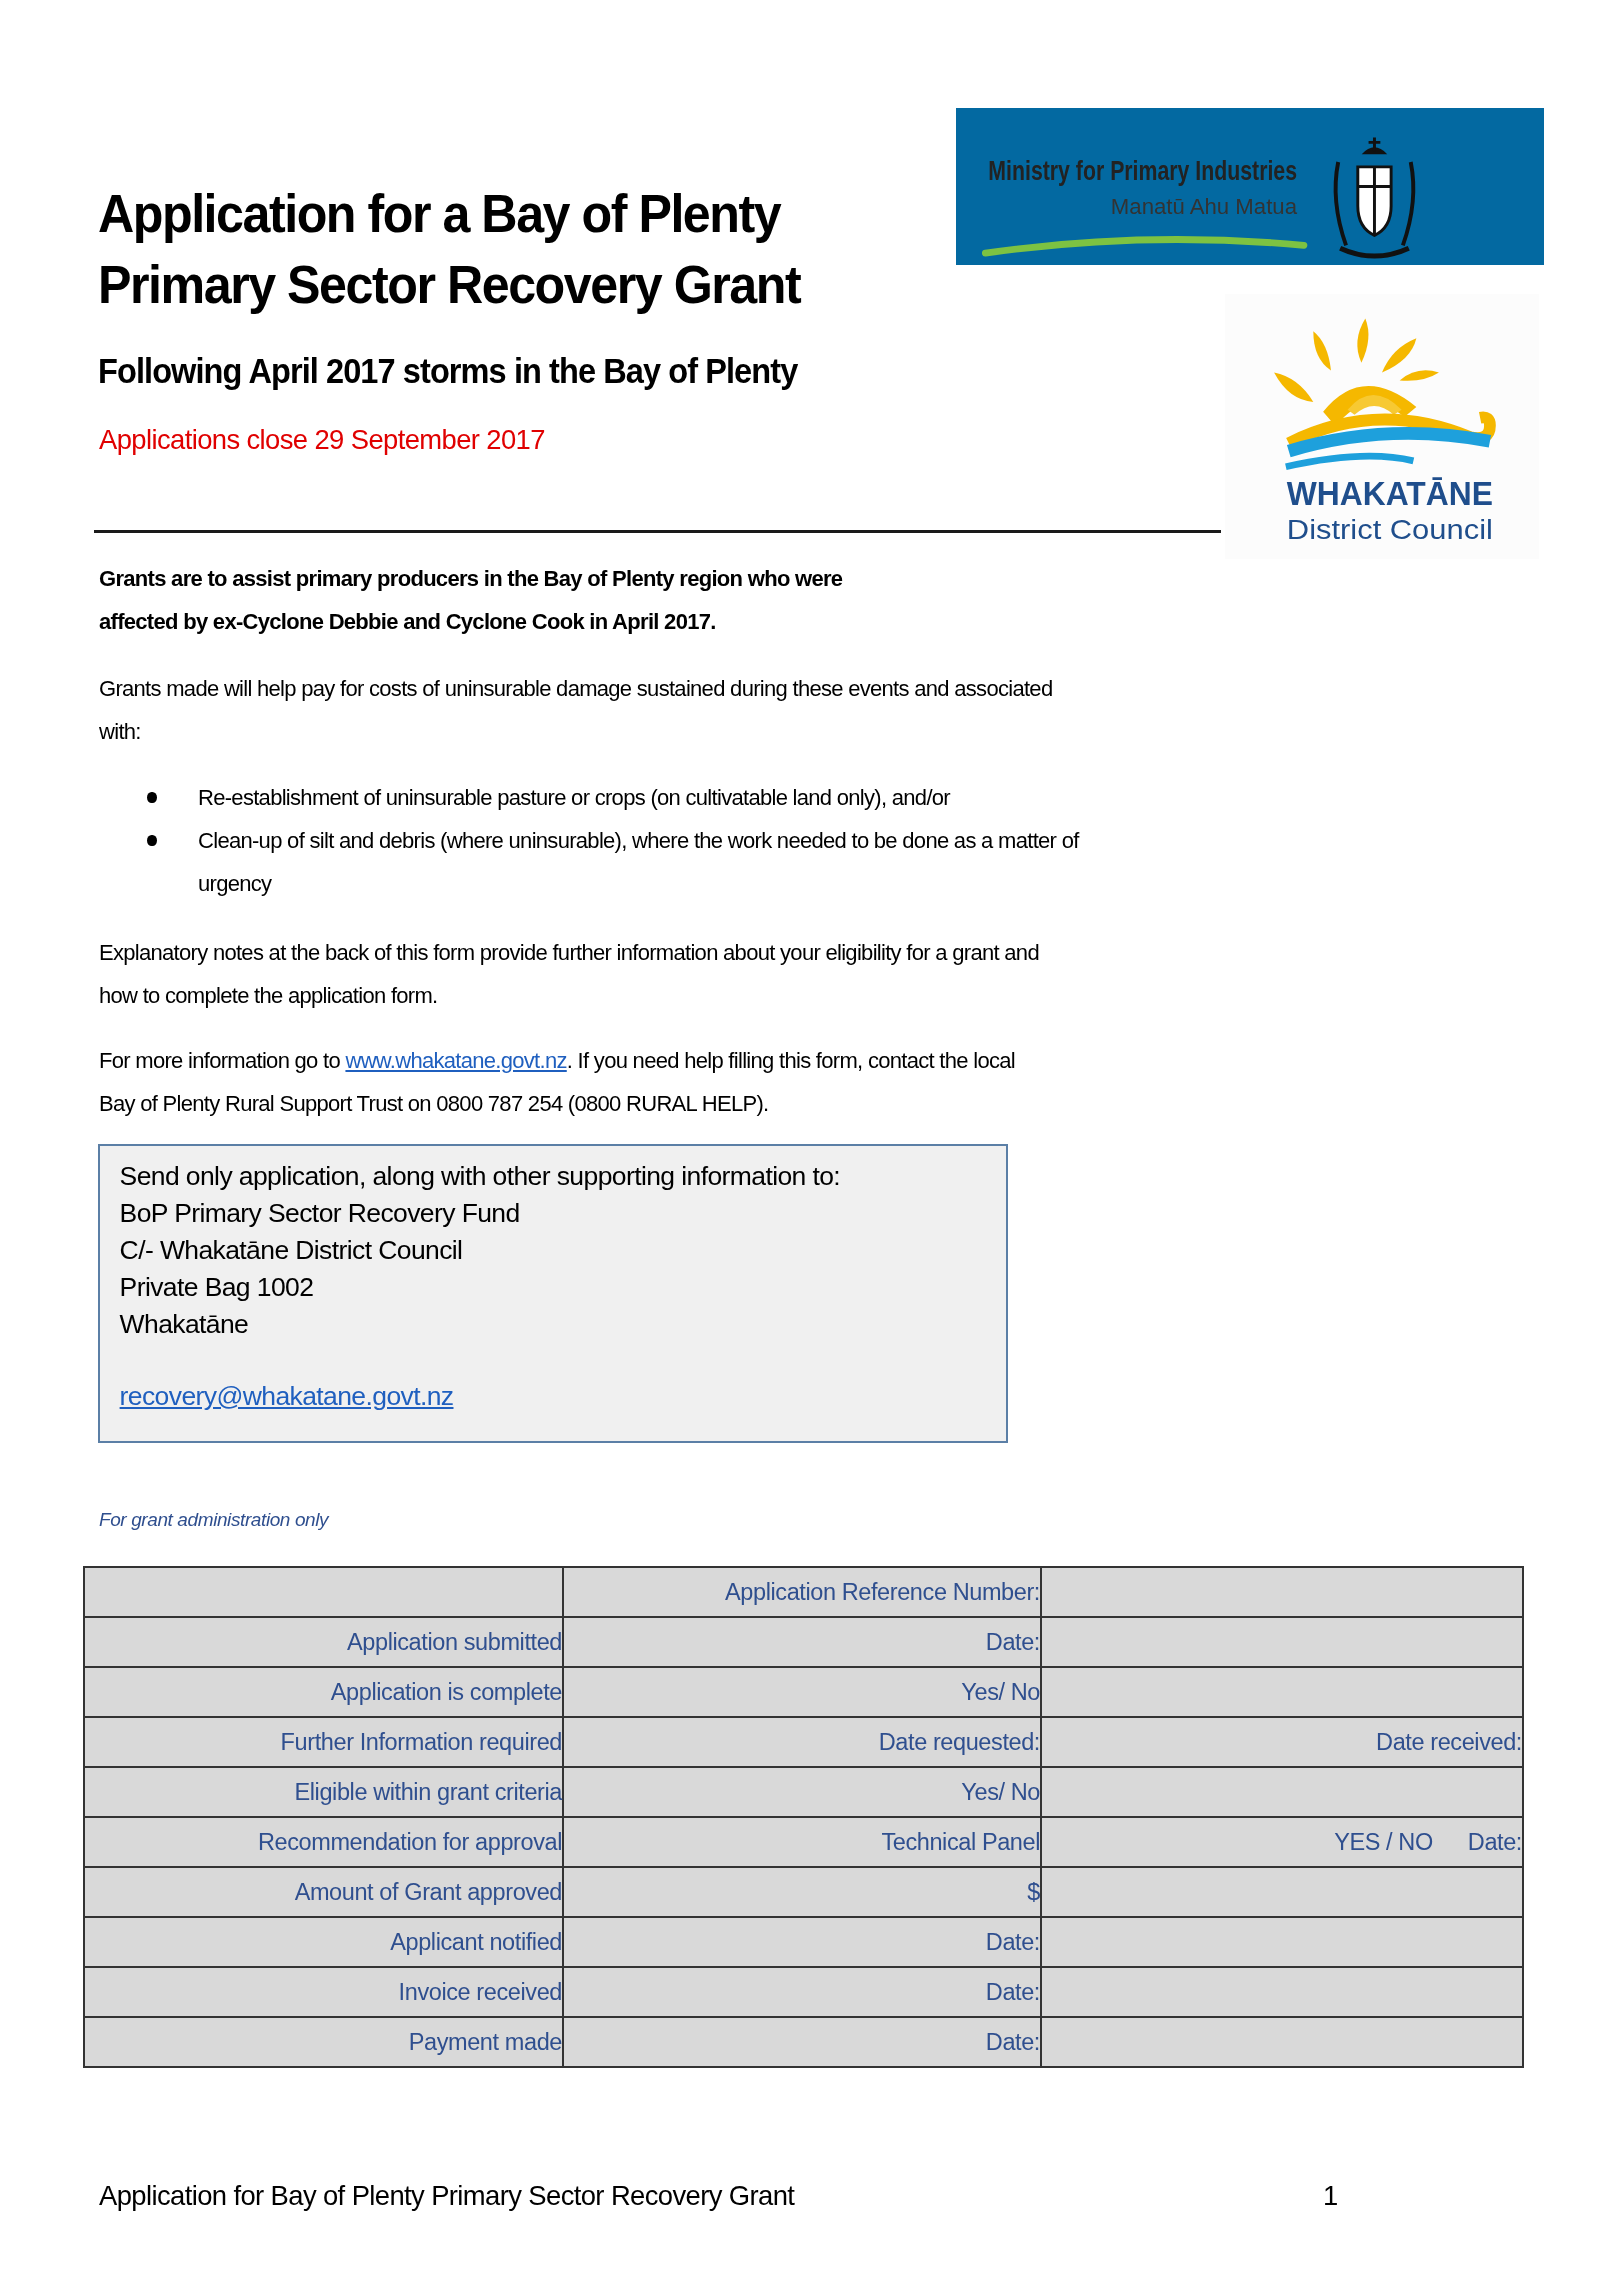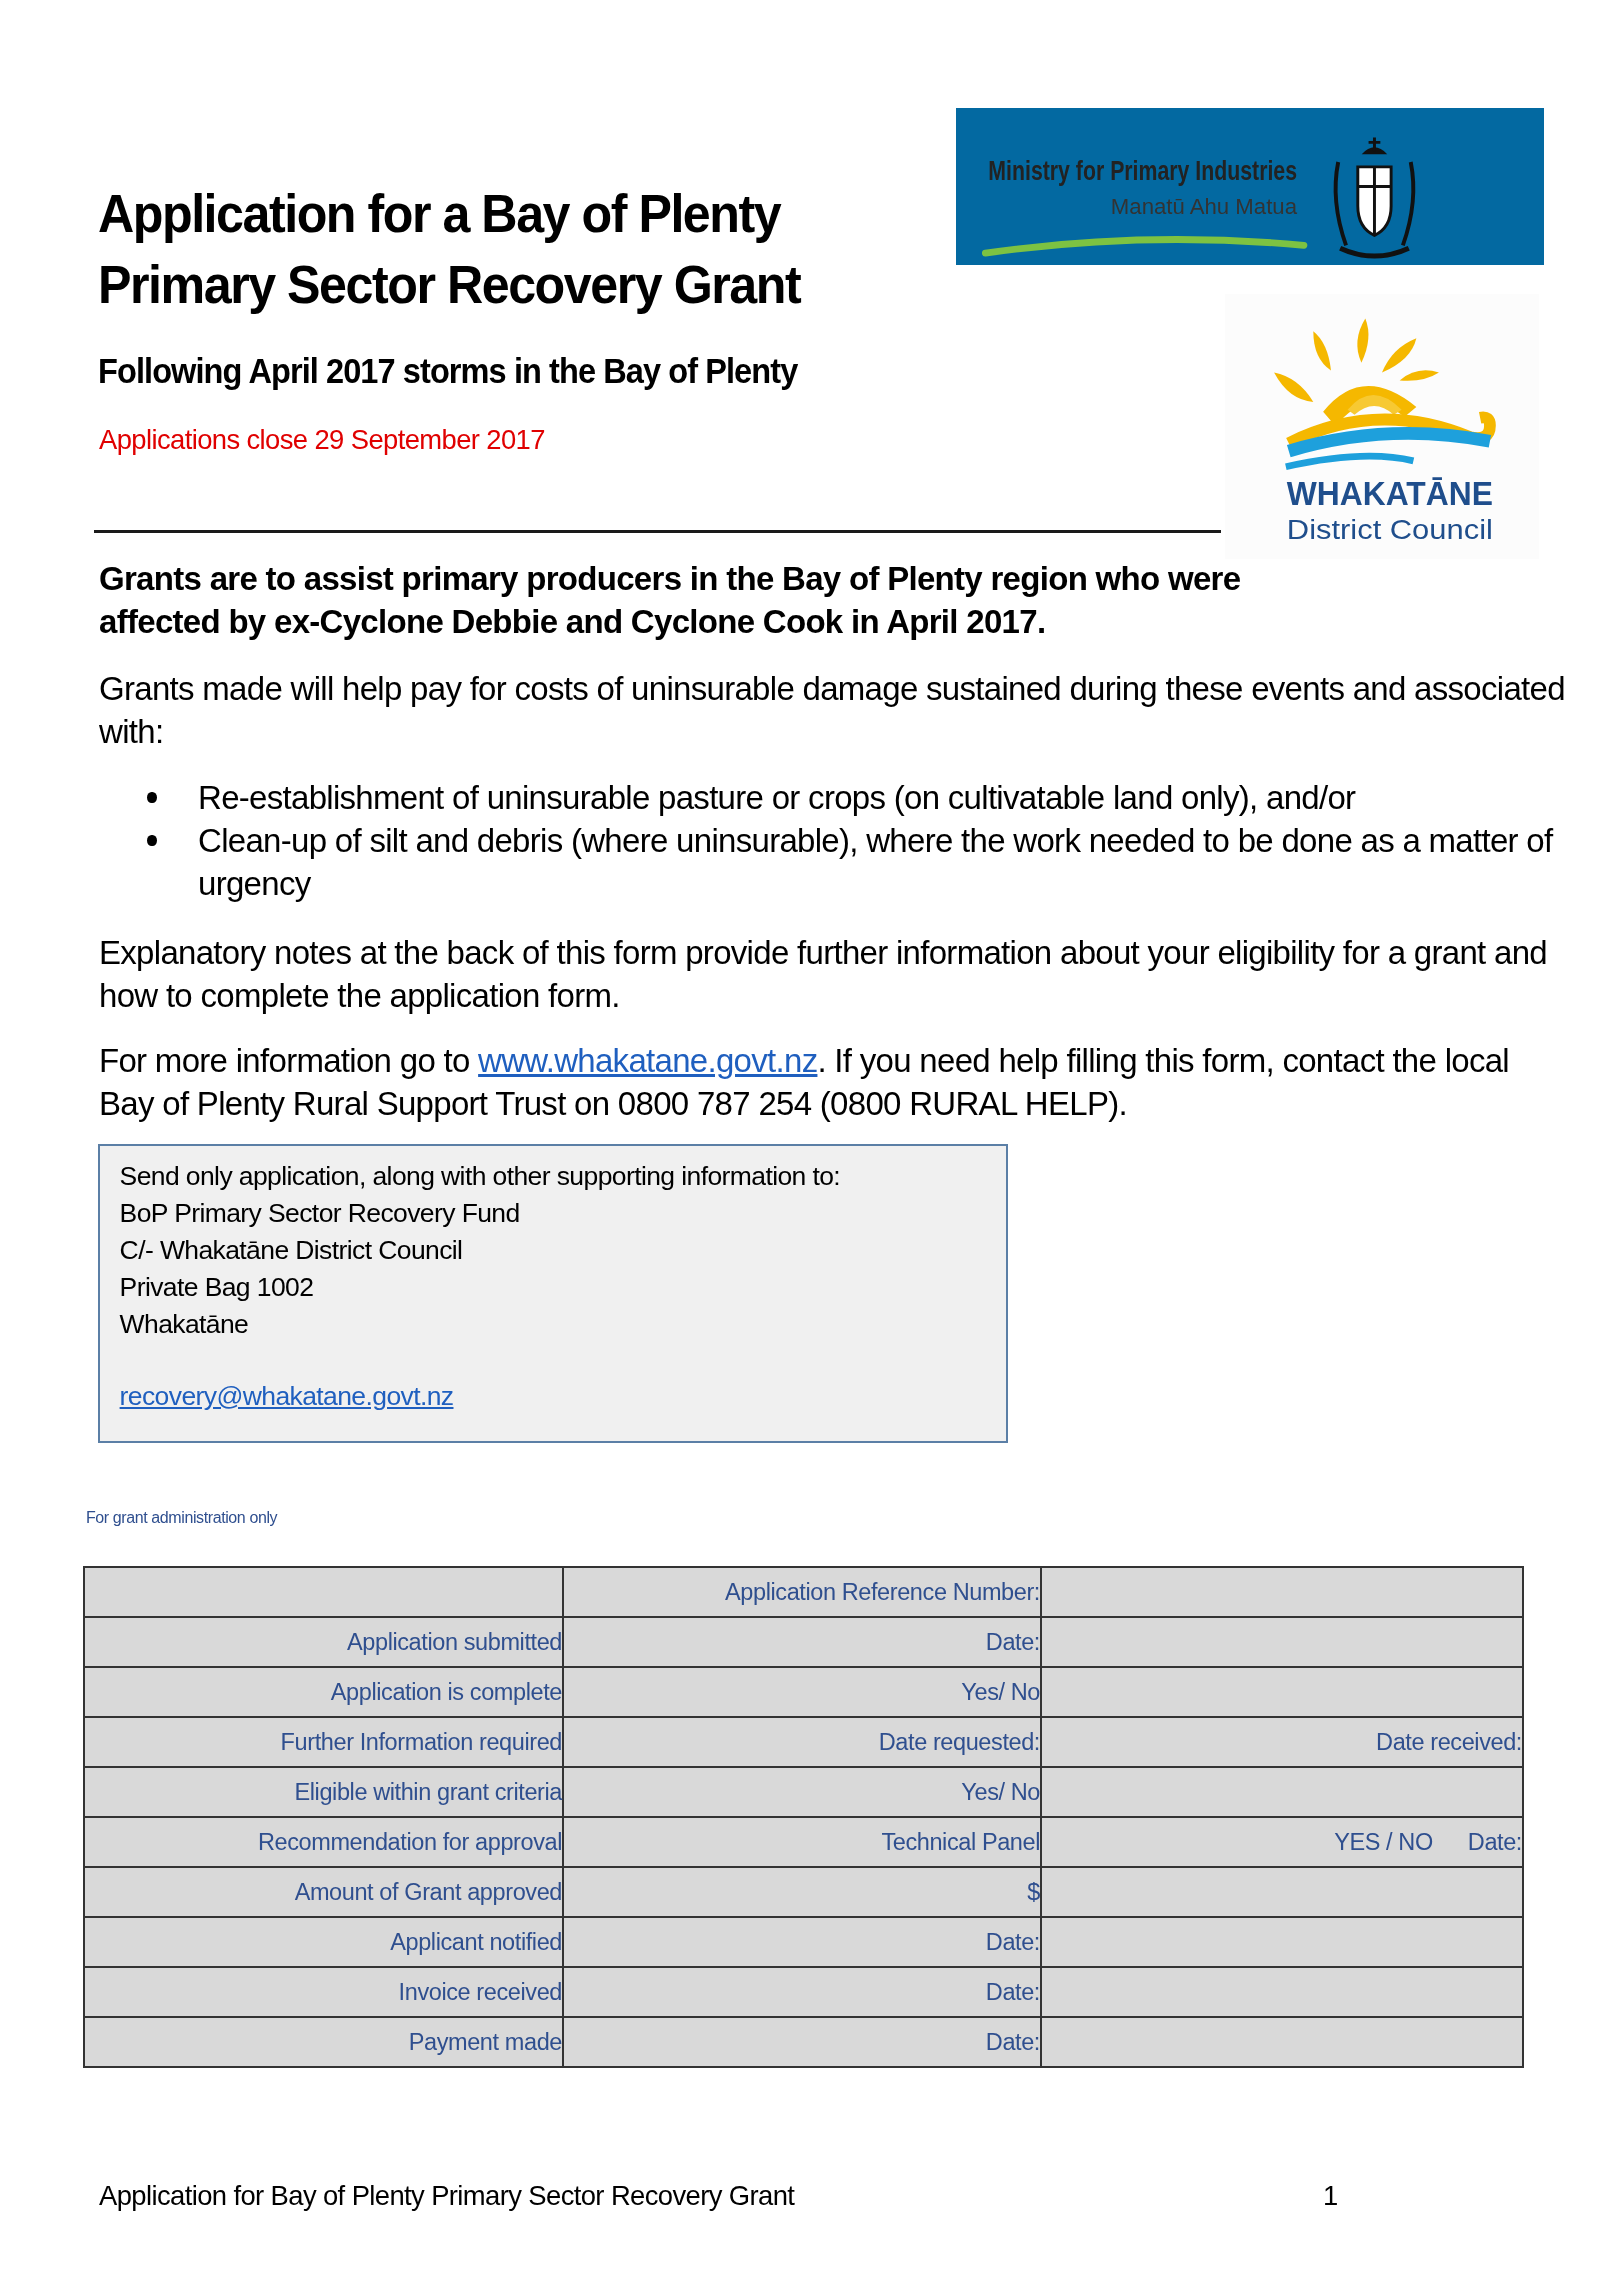--- a/index.html
+++ b/index.html
@@ -9,37 +9,37 @@
 
   .title { left: 98px; top: 178px; font-family: "Liberation Sans", sans-serif;
            font-weight: bold; font-size: 54px; line-height: 71px; letter-spacing: -1.6px;
            transform: scaleX(0.93); transform-origin: left top; white-space: nowrap; }
   .subtitle { left: 98px; top: 351px; font-weight: bold; font-size: 35px; letter-spacing: -1px;
               transform: scaleX(0.93); transform-origin: left top; white-space: nowrap; }
   .deadline { left: 99px; top: 424px; font-size: 27.4px; color: #e00000; letter-spacing: -0.6px;
               font-family: "Liberation Sans Narrow", "Liberation Sans", sans-serif; white-space: nowrap; }
   .rule { left: 94px; top: 530px; width: 1127px; height: 2.9px; background: #1a1a1a; }
 
-  .body-text { font-size: 33px; line-height: 43px; letter-spacing: -0.7px; white-space: nowrap; }
+  .body-text { font-size: 22px; line-height: 43px; letter-spacing: -0.7px; white-space: nowrap; }
   .bold { font-weight: bold; }
   .intro { left: 99px; top: 557px; }
   .para1 { left: 99px; top: 667px; }
   .bullets { left: 147px; top: 776px; }
   .bullet-row { position: relative; padding-left: 51px; }
   .bullet-dot { position: absolute; left: 0; top: 15.7px; width: 9.8px; height: 11.8px; border-radius: 50%; background: #000; }
   .para2 { left: 99px; top: 931px; }
   .para3 { left: 99px; top: 1039px; }
   a.link { color: #1f5fbf; text-decoration: underline; text-align: center; }
 
   .address-box { left: 98px; top: 1144px; width: 910px; height: 299px; background: #f0f0f0;
                  border: 2px solid #5b7fa6; box-sizing: border-box; }
   .address-inner { position: absolute; left: 19.6px; top: 11.8px; font-size: 26.5px; line-height: 37px; letter-spacing: -0.6px; white-space: nowrap; }
   .address-email { position: absolute; left: 19.6px; top: 235px; font-size: 26.5px; letter-spacing: -0.6px; }
 
-  .admin-note { left: 86px; top: 1509px; font-size: 16px; color: #2f4f8f; letter-spacing: -0.4px; }
+  .admin-note { left: 99px; top: 1509px; font-size: 19px; font-style: italic; color: #2f4f8f; letter-spacing: -0.4px; }
 
   table.admin { position: absolute; left: 83px; top: 1566px; width: 1440px; border-collapse: collapse;
                 background: #d9d9d9; table-layout: fixed; text-align: right; }
   table.admin td { border: 2px solid #333; height: 48px; padding: 0 0 0 14.7px; font-size: 23.5px;
                    color: #2f4f8f; letter-spacing: -0.4px; white-space: nowrap; vertical-align: middle; }
   table.admin col.c1 { width: 479px; } table.admin col.c2 { width: 478px; } table.admin col.c3 { width: 482px; }
   .gap { display: inline-block; width: 35px; }
 
   .footer-text { left: 99px; top: 2180px; font-size: 27.4px; letter-spacing: -0.6px; white-space: nowrap; }
   .page-num { left: 1323px; top: 2180px; font-size: 27.4px; }

